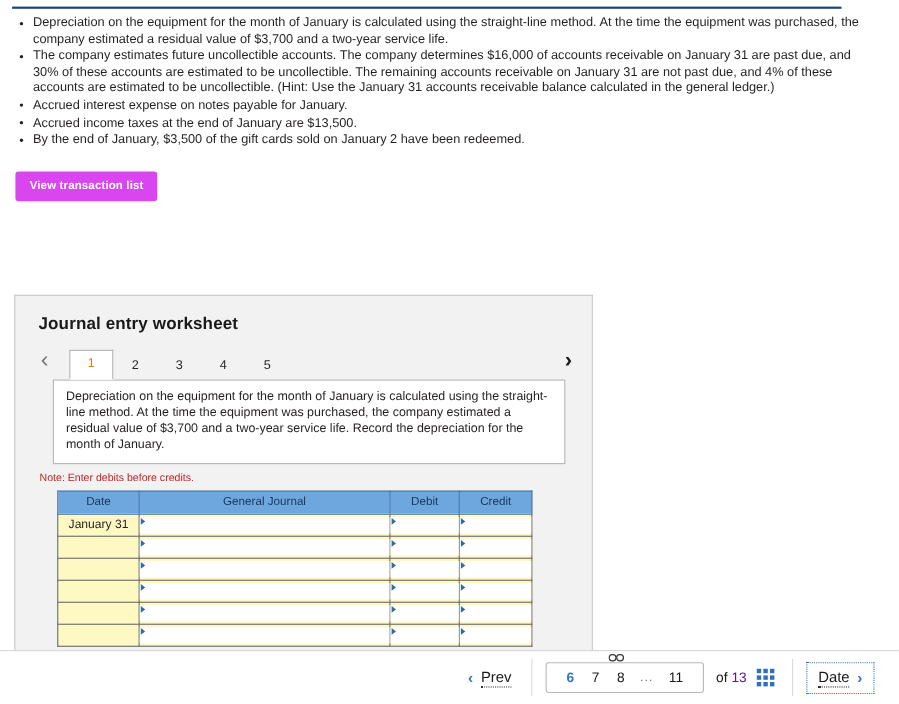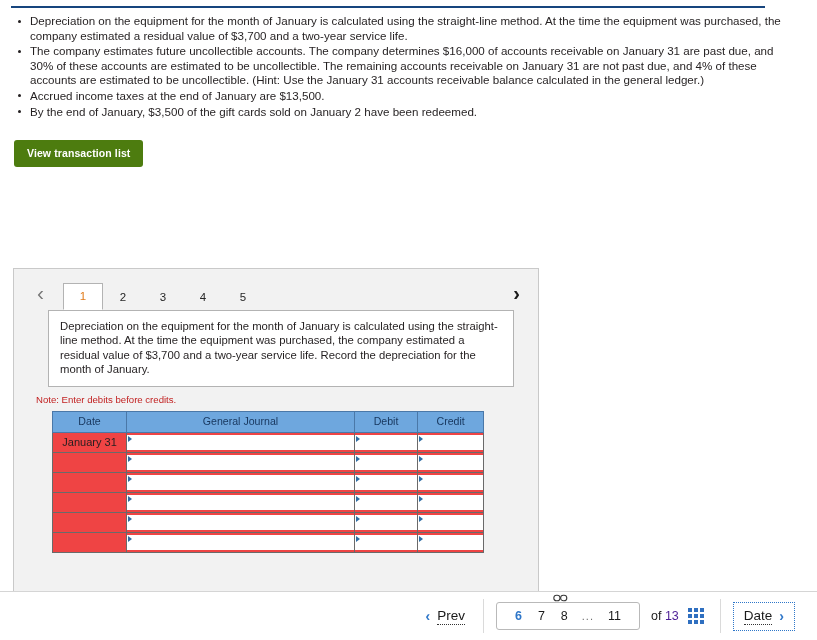--- a/index.html
+++ b/index.html
@@ -74,21 +74,21 @@
   #requirement .redbold {
     color: #d91b1b;
     font-weight: bold;
   }
 
   
   #view-tx-btn {
     display: inline-block;
     margin: 20px 0 0 14px;
     padding: 7px 13px 8px 13px;
-    background: #4d7c0f;
+    background: #d946ef;
     color: #ffffff;
     font-size: 10.5px;
     font-weight: bold;
     border: none;
     border-radius: 3px;
     cursor: pointer;
     letter-spacing: .1px;
     font-family: "Liberation Sans", sans-serif;
   }
 
@@ -203,21 +203,21 @@
     font-size: 10.6px;
     font-weight: normal;
     height: 17px;
     padding: 1px 0 2px 0;
     text-align: center;
   }
   table#jtable td {
     border: 1px solid #6a6a6a;
     height: 19px;
     padding: 0;
-    background: #ef4444;
+    background: #fef9c3;
     vertical-align: middle;
   }
   td.date-cell {
     text-align: center;
     font-size: 11px;
     color: #231f20;
     border-left: 1px solid #6a6a6a;
     border-right: 1px solid #6a6a6a;
   }
   td.input-cell {
@@ -351,30 +351,32 @@
 </head>
 <body>
 
 <div id="top-rule"></div>
 
 <div id="content">
 
   <ul class="bullets">
     <li><span>Depreciation on the equipment for the month of January is calculated using the straight-line method. At the time the equipment was purchased, the company estimated a residual value of $3,700 and a two-year service life.</span></li>
     <li><span>The company estimates future uncollectible accounts. The company determines $16,000 of accounts receivable on January 31 are past due, and 30% of these accounts are estimated to be uncollectible. The remaining accounts receivable on January 31 are not past due, and 4% of these accounts are estimated to be uncollectible. (Hint: Use the January 31 accounts receivable balance calculated in the general ledger.)</span></li>
+    <li><span>Accrued interest expense on notes payable for January.</span></li>
     <li><span>Accrued income taxes at the end of January are $13,500.</span></li>
     <li><span>By the end of January, $3,500 of the gift cards sold on January 2 have been redeemed.</span></li>
   </ul>
 
 
   <button id="view-tx-btn">View transaction list</button>
 
   
   <div id="worksheet">
 
+    <h2 id="ws-title">Journal entry worksheet</h2>
 
     <div id="tabstrip">
       <span class="tab-arrow" id="tab-prev">‹</span>
       <div id="tabs">
         <div class="tab active">1</div>
         <div class="tab">2</div>
         <div class="tab">3</div>
         <div class="tab">4</div>
         <div class="tab">5</div>
       </div>

